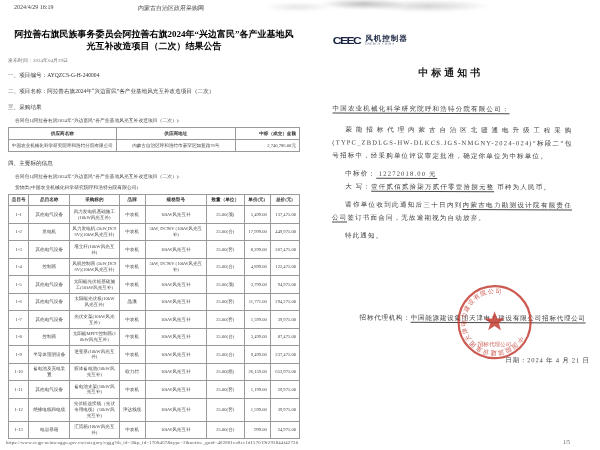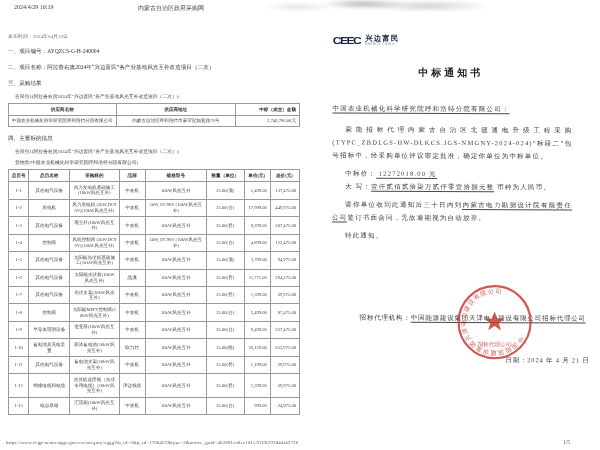--- a/index.html
+++ b/index.html
@@ -76,20 +76,21 @@
 <div class="screen">
 
   <div class="print-header">
     <span class="ts">2024/4/29 16:19</span>
     <span class="site">内蒙古自治区政府采购网</span>
   </div>
 
   <div class="smudge"></div>
 
   <div class="left-page">
+    <div class="ann-title">阿拉善右旗民族事务委员会阿拉善右旗2024年“兴边富民”各产业基地风光互补改造项目（二次）结果公告</div>
     <div class="pubdate">发布时间：2024年04月29日</div>
     <div class="line l1">一、项目编号：AYQZCS-G-H-240004</div>
     <div class="line l2">二、项目名称：阿拉善右旗2024年“兴边富民”各产业基地风光互补改造项目（二次）</div>
     <div class="line sec">三、采购结果</div>
     <div class="pkg">合同包1(阿拉善右旗2024年“兴边富民”各产业基地风光互补改造项目（二次）):</div>
 
     <table class="t1">
       <thead>
           <tr>
             <th>供应商名称</th>
@@ -256,21 +257,21 @@
           </tr>
         </tbody>
     </table>
   </div>
 
   <div class="right-page">
 
     <div class="logo">
       <span class="mark">CEEC</span>
       <span class="names">
-        <span class="cn">兴边富民</span>
+        <span class="cn">风机控制器</span>
         <span class="en">ENERGY CHINA</span>
       </span>
     </div>
 
     <div class="notice-title">中标通知书</div>
 
     <div class="nb recipient">
       <span class="u">中国农业机械化科学研究院呼和浩特分院有限公司：</span>
     </div>
 

